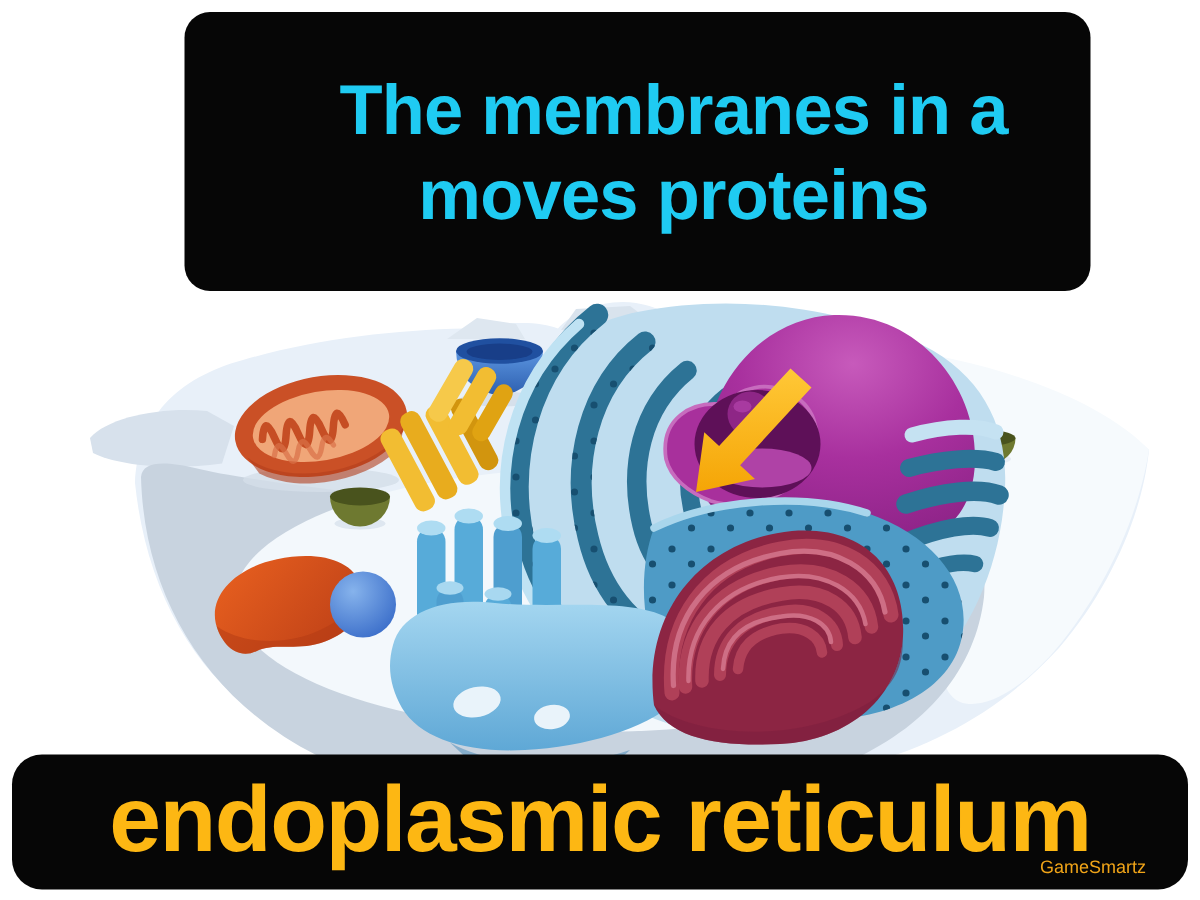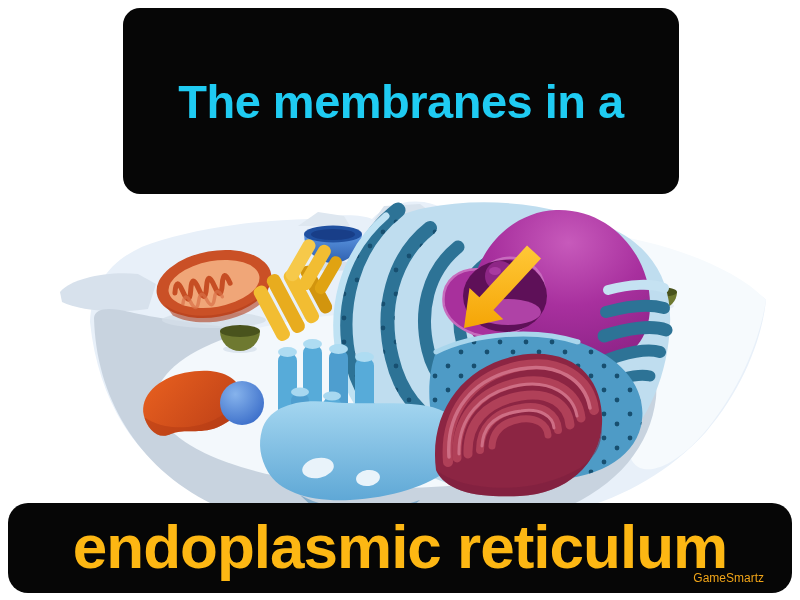--- a/index.html
+++ b/index.html
@@ -1,21 +1,21 @@
 <!DOCTYPE html>
 <html><head>
 <meta charset="utf-8">
 <style>
   html,body{margin:0;padding:0;background:#ffffff;}
   .page{position:relative;width:800px;height:600px;overflow:hidden;background:#ffffff;
         font-family:"Liberation Sans",sans-serif;}
   svg.cell{position:absolute;left:0;top:0;z-index:1;}
   .def-box{position:absolute;left:123px;top:8px;width:556px;height:186px;background:#060606;
            border-radius:17px;display:flex;flex-direction:column;justify-content:center;
-           align-items:center;z-index:3;}
+           align-items:center;z-index:3;padding-left:48px;}
   .def-line{color:#1FCBF2;font-size:47px;font-weight:600;line-height:57px;white-space:nowrap;
             letter-spacing:-0.5px;}
   .term-bar{position:absolute;left:8px;top:503px;width:784px;height:90px;background:#060606;
             border-radius:20px;display:flex;align-items:center;justify-content:center;z-index:3;}
   .term-text{color:#FDB713;font-size:62px;font-weight:600;letter-spacing:-1px;white-space:nowrap;
              margin-top:-4px;}
   .watermark{position:absolute;right:28px;bottom:8px;color:#F0A418;font-size:12px;font-weight:normal;margin-left:20px;}
 </style>
 </head>
 <body>
@@ -216,20 +216,21 @@
       </g>
       <path fill="#7C1F3E" opacity="0.55" d="M436,470 C460,490 530,498 580,468 C600,454 602,440 602,424
         C600,464 566,494 520,496 C478,498 446,492 436,470 Z"></path>
     </g>
 
     <polygon fill="url(#gradArrow)" points="527,245.6 541,258.4 493.4,310.1 503.3,319.3 464,328 469.5,288.1 479.4,297.3"></polygon>
   </svg>
 
   <div class="def-box">
     <div class="def-line">The membranes in a</div>
+    <div class="def-line">moves proteins</div>
   </div>
 
   <div class="term-bar">
     <div class="term-text">endoplasmic reticulum</div>
     <div class="watermark">GameSmartz</div>
   </div>
 
 </div>
 
 </body></html>

